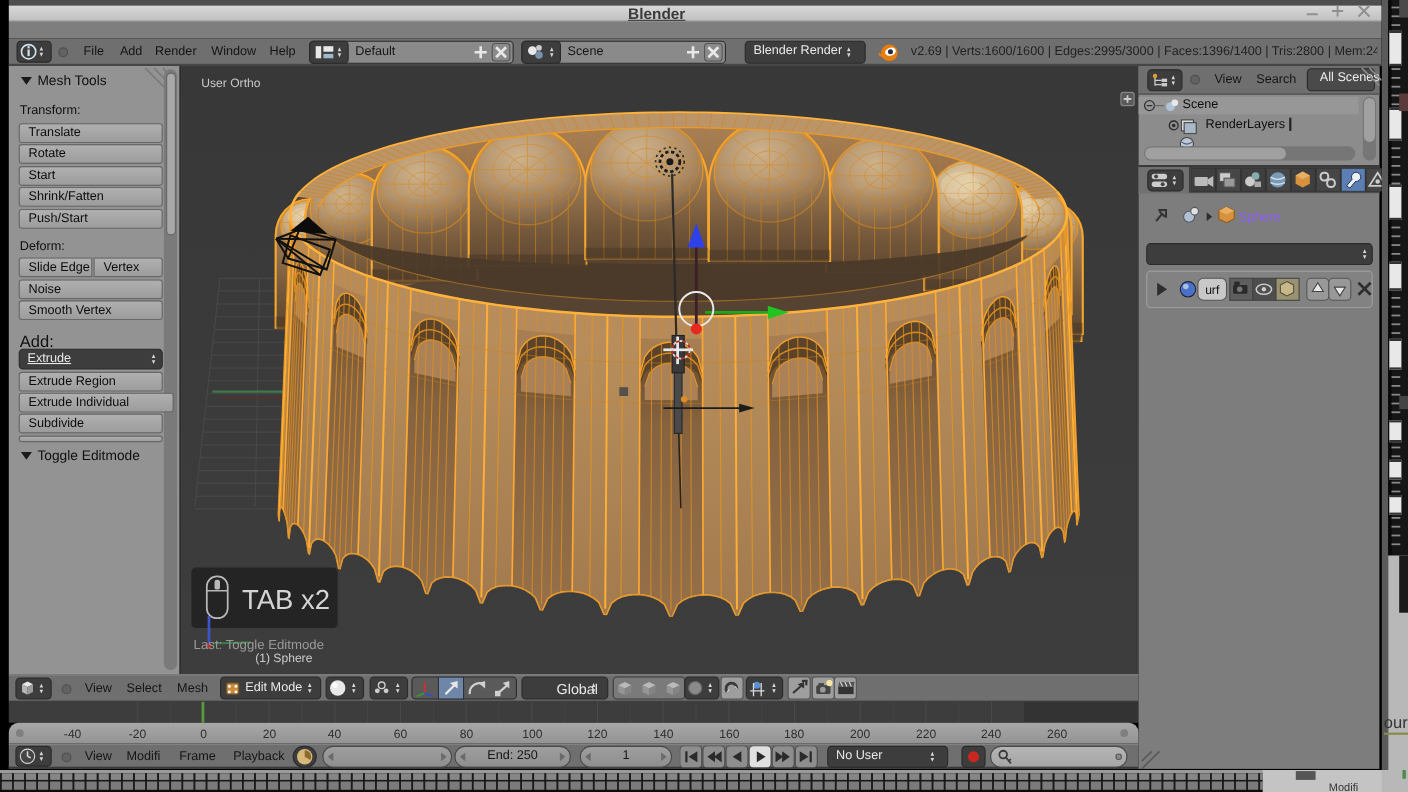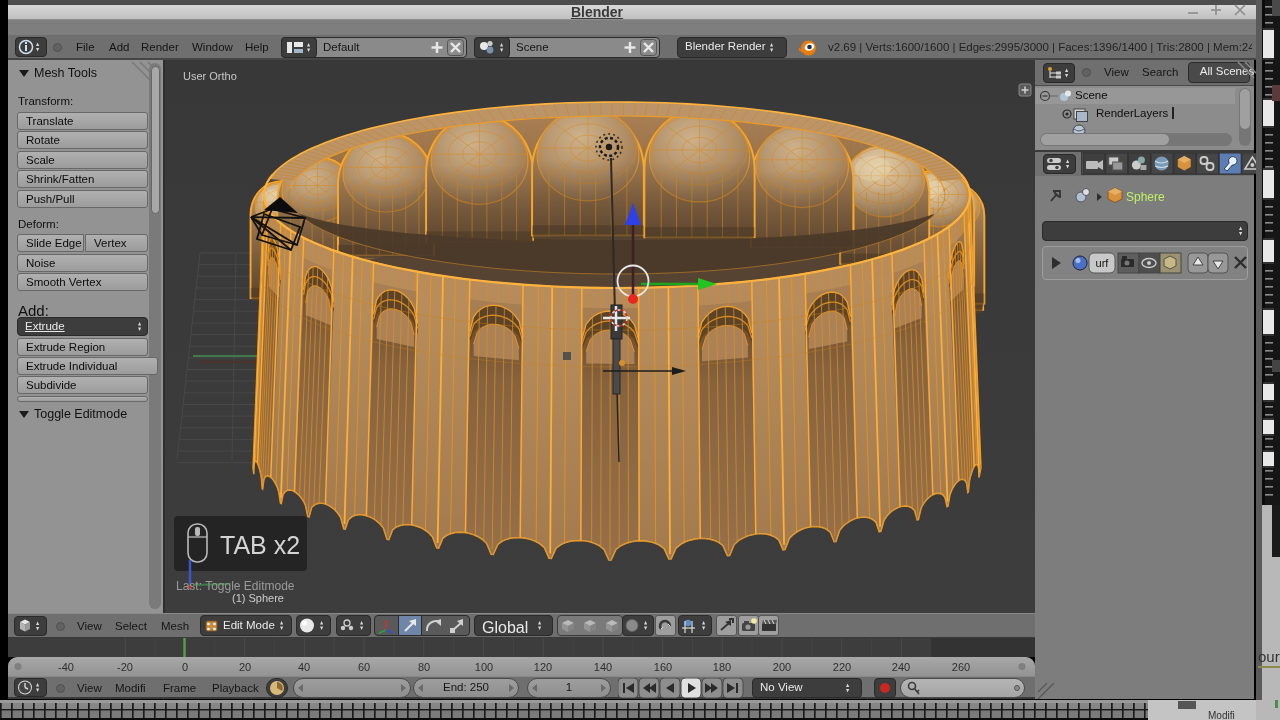--- a/index.html
+++ b/index.html
@@ -98,23 +98,23 @@
   </svg>
 <div class="abs" style="left:149px;top:63px;width:12px;height:546px;background:#7a7a7a;border-radius:6px;"></div>
 <div class="abs" style="left:150.5px;top:66px;width:9px;height:148px;background:#a8a8a8;border-radius:5px;border:1px solid #666;"></div>
 <svg width="12" height="10" style="position:absolute;left:18px;top:68px;">
     <polygon points="1,2 11,2 6,9" fill="#1a1a1a"></polygon>
   </svg>
 <div class="abs" style="left:34px;top:66px;color:#101010;font-size:12.5px;">Mesh Tools</div>
 <div class="abs" style="left:18px;top:95px;color:#101010;font-size:11.5px;">Transform:</div>
 <div class="btn" style="left:17px;top:112px;width:131px;height:18px;">Translate</div>
 <div class="btn" style="left:17px;top:131.4px;width:131px;height:18px;">Rotate</div>
-<div class="btn" style="left:17px;top:150.8px;width:131px;height:18px;">Scale</div>
+<div class="btn" style="left:17px;top:150.8px;width:131px;height:18px;">Start</div>
 <div class="btn" style="left:17px;top:170.20000000000002px;width:131px;height:18px;">Shrink/Fatten</div>
-<div class="btn" style="left:17px;top:189.60000000000002px;width:131px;height:18px;">Push/Pull</div>
+<div class="btn" style="left:17px;top:189.60000000000002px;width:131px;height:18px;">Push/Start</div>
 <div class="abs" style="left:18px;top:218px;color:#101010;font-size:11.5px;">Deform:</div>
 <div class="btn" style="left:17px;top:234px;width:67px;height:18px;border-top-right-radius:0;border-bottom-right-radius:0;">Slide Edge</div>
 <div class="btn" style="left:85px;top:234px;width:63px;height:18px;border-top-left-radius:0;border-bottom-left-radius:0;">Vertex</div>
 <div class="btn" style="left:17px;top:253.5px;width:131px;height:18px;">Noise</div>
 <div class="btn" style="left:17px;top:273px;width:131px;height:18px;">Smooth Vertex</div>
 <div class="abs" style="left:18px;top:302px;color:#101010;font-size:15px;text-align:right;">Add:</div>
 <div class="dk" style="left:17px;top:317px;width:131px;height:19px;"></div>
 <div class="wtx" style="left:25px;top:320px;font-size:11.5px;text-decoration:underline;">Extrude</div>
 <svg width="12" height="19" style="position:absolute;left:136px;top:317px;">
     <polygon points="2,8.5 5.2,8.5 3.6,5" fill="#d8d8d8"></polygon>
@@ -1080,21 +1080,21 @@
       <path d="M 5,16 A 9 9 0 0 1 18,7" fill="none" stroke="#d0d0d0" stroke-width="2"></path>
       <polygon points="19,4 19,11 13,6" fill="#d0d0d0"></polygon>
     </g>
     <g transform="translate(72,0)">
       <line x1="7" y1="15" x2="15" y2="8" stroke="#d0d0d0" stroke-width="2"></line>
       <rect x="4" y="13" width="5" height="5" fill="#d0d0d0"></rect>
       <polygon points="17,4 17,11 11,6" fill="#d0d0d0"></polygon>
     </g>
   </svg>
 <div class="dk" style="left:474px;top:615px;width:79px;height:21px;"></div>
-<div class="wtx" style="left:482px;top:619px;font-size:16px;">Global</div>
+<div class="wtx" style="left:506px;top:619px;font-size:13px;">Global</div>
 <svg width="12" height="21" style="position:absolute;left:536px;top:615px;">
     <polygon points="2,9.5 5.2,9.5 3.6,6" fill="#d8d8d8"></polygon>
     <polygon points="2,11.5 5.2,11.5 3.6,15.0" fill="#d8d8d8"></polygon>
   </svg>
 <div class="abs" style="left:557px;top:615px;width:66px;height:21px;background:#7a7a7a;border:1px solid #3a3a3a;border-radius:4px;"></div>
 <svg width="66" height="21" style="position:absolute;left:557px;top:615px;">
     <g opacity="0.75">
       <polygon points="5,8 11,5 17,8 11,11" fill="#cfcfcf"></polygon>
       <polygon points="5,8 5,14 11,17 11,11" fill="#9f9f9f"></polygon>
       <polygon points="17,8 17,14 11,17 11,11" fill="#888"></polygon>
@@ -1264,21 +1264,21 @@
     <rect x="63" y="0" width="20" height="20" rx="4" fill="#e0e0e0" stroke="#4a4a4a"></rect>
     <polygon points="70,5 70,15 78,10" fill="#2a2a2a"></polygon>
     <rect x="84" y="0" width="20" height="20" rx="4" fill="#8e8e8e" stroke="#4a4a4a"></rect>
     <polygon points="87,5 87,15 94,10" fill="#2a2a2a"></polygon>
     <polygon points="93,5 93,15 100,10" fill="#2a2a2a"></polygon>
     <rect x="105" y="0" width="20" height="20" rx="4" fill="#8e8e8e" stroke="#4a4a4a"></rect>
     <rect x="118" y="5" width="2" height="10" fill="#2a2a2a"></rect>
     <polygon points="109,5 109,15 117,10" fill="#2a2a2a"></polygon>
   </svg>
 <div class="dk" style="left:752px;top:678px;width:110px;height:20px;"></div>
-<div class="wtx" style="left:760px;top:681px;font-size:11.5px;">No View</div>
+<div class="wtx" style="left:760px;top:681px;font-size:11.5px;">No User</div>
 <svg width="12" height="20" style="position:absolute;left:844px;top:678px;">
     <polygon points="2,9.0 5.2,9.0 3.6,5.5" fill="#d8d8d8"></polygon>
     <polygon points="2,11.0 5.2,11.0 3.6,14.5" fill="#d8d8d8"></polygon>
   </svg>
 <div class="dk" style="left:874px;top:678px;width:22px;height:20px;"></div>
 <div class="abs" style="left:880px;top:683px;width:10px;height:10px;border-radius:50%;background:#c82820;"></div>
 <div class="abs" style="left:900px;top:678px;width:125px;height:20px;background:linear-gradient(#b5b5b5,#a5a5a5);border:1px solid #4a4a4a;border-radius:10px;"></div>
 <svg width="125" height="20" style="position:absolute;left:900px;top:678px;">
     <circle cx="12" cy="8" r="3.5" fill="none" stroke="#3a3a3a" stroke-width="1.6"></circle>
     <line x1="14" y1="10" x2="19" y2="16" stroke="#3a3a3a" stroke-width="1.6"></line>
@@ -1400,21 +1400,21 @@
     <g transform="translate(28,2)">
       <circle cx="8" cy="10" r="5" fill="#b0c0d0" stroke="#556"></circle>
       <circle cx="13" cy="5" r="3.5" fill="#e0e0e0" stroke="#556"></circle>
     </g>
     <polygon points="52,8 52,16 57,12" fill="#2e2e2e"></polygon>
     <g transform="translate(60,1)">
       <polygon points="10,2 17,5.5 17,13 10,16.5 3,13 3,5.5" fill="#d8913c" stroke="#8a5a20"></polygon>
       <polygon points="10,2 17,5.5 10,9 3,5.5" fill="#e8ae62"></polygon>
     </g>
   </svg>
-<div class="abs" style="left:1126px;top:190px;color:#bef264;font-size:12px;">Sphere</div>
+<div class="abs" style="left:1126px;top:190px;color:#8b5cf6;font-size:12px;">Sphere</div>
 <div class="dk" style="left:1042px;top:221px;width:206px;height:20px;"></div>
 <div class="wtx" style="left:1050px;top:224px;font-size:12px;margin-top:33px;">Add Modifier</div>
 <svg width="12" height="20" style="position:absolute;left:1237px;top:221px;">
     <polygon points="2,9.0 5.2,9.0 3.6,5.5" fill="#d8d8d8"></polygon>
     <polygon points="2,11.0 5.2,11.0 3.6,14.5" fill="#d8d8d8"></polygon>
   </svg>
 <div class="abs" style="left:1042px;top:246px;width:206px;height:34px;background:#828282;border:1px solid #9e9e9e;border-radius:4px;"></div>
 <svg width="210" height="28" style="position:absolute;left:1042px;top:249px;">
     <polygon points="10,8 10,20 19,14" fill="#2e2e2e"></polygon>
     <circle cx="38" cy="14" r="7" fill="#4a70c8" stroke="#223"></circle>

